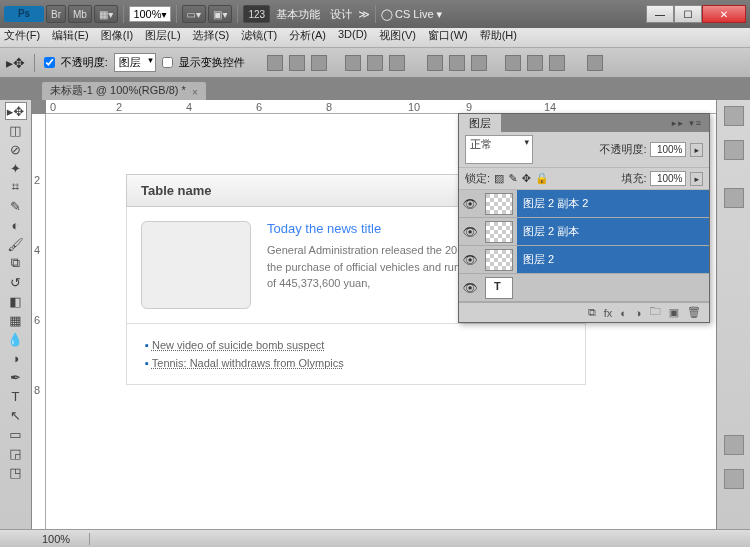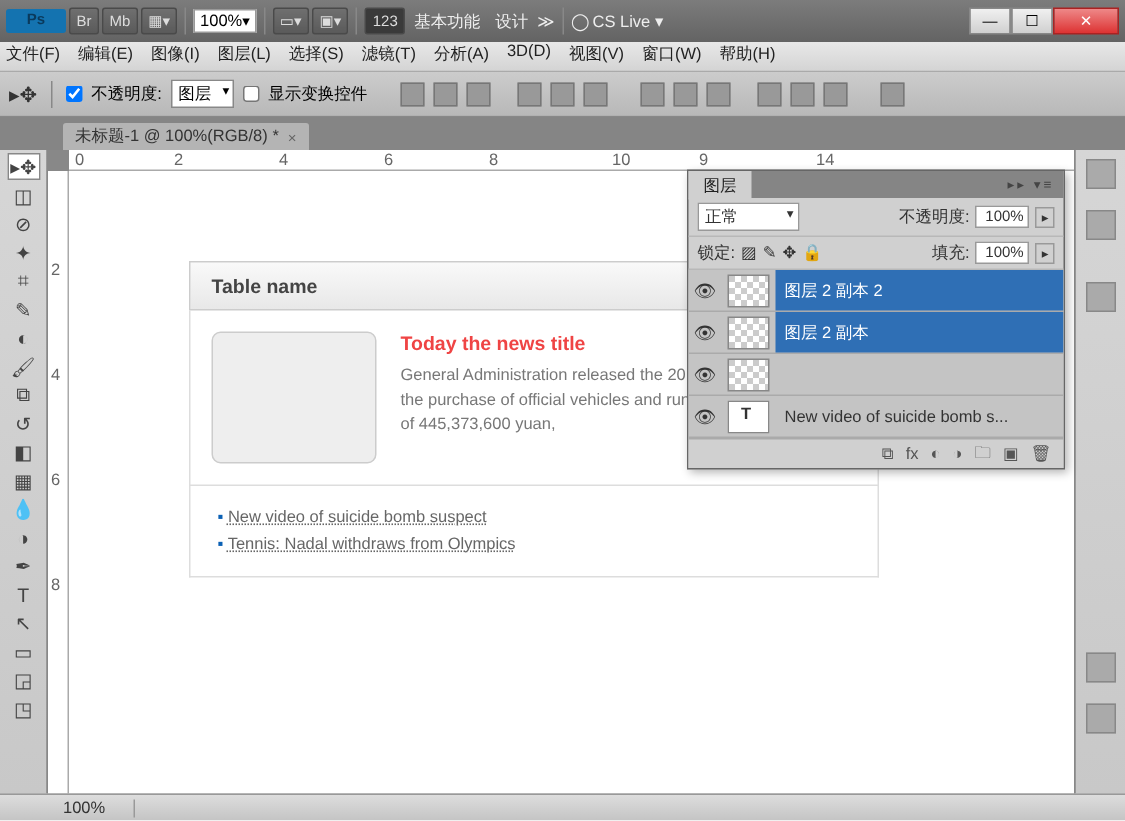--- a/index.html
+++ b/index.html
@@ -28,34 +28,34 @@
 .ruler-h{position:absolute;top:0;left:14px;right:0;height:14px;background:#fff;border-bottom:1px solid #aaa;font-size:8px;color:#666;overflow:hidden}
 .ruler-h span{position:absolute;top:1px}
 .ruler-v{position:absolute;top:14px;left:0;width:14px;bottom:0;background:#fff;border-right:1px solid #aaa;font-size:8px;color:#666}
 .ruler-v span{position:absolute;left:2px}
 .canvas-area{flex:1;position:relative;background:#888}
 .canvas{position:absolute;top:14px;left:14px;right:0;bottom:0;background:#fff;overflow:hidden}
 .doc-content{position:absolute;top:60px;left:80px;width:460px}
 .panel-hdr{background:linear-gradient(#f9f9f9,#e8e8e8);border:1px solid #ccc;padding:8px 14px;font-weight:bold;font-size:13px;color:#444}
 .panel-body{border:1px solid #ddd;border-top:none;padding:14px;display:flex;gap:16px}
 .thumb{width:110px;height:88px;background:#eee;border:1px solid #ccc;border-radius:6px}
-.news-title{color:#ef4444;font-weight:bold;font-size:13px;margin-bottom:6px}
+.news-title{color:#3b82f6;font-weight:normal;font-size:13px;margin-bottom:6px}
 .news-body{color:#777;font-size:11px;line-height:1.5}
 .links{border:1px solid #ddd;border-top:none;padding:12px 18px}
 .links li{list-style:none;padding:3px 0;color:#666;font-size:11px}
 .links li::before{content:"▪ ";color:#0b61b5}
 .links a{color:#666;text-decoration:underline dotted}
 .right-dock{width:34px;background:linear-gradient(#d6d6d6,#c8c8c8);border-left:1px solid #888;display:flex;flex-direction:column;align-items:center;padding-top:6px;gap:14px}
 .dock-ic{width:20px;height:20px;background:#aaa;border:1px solid #888}
 .layers-panel{position:absolute;top:113px;left:458px;width:252px;background:#d0d0d0;border:1px solid #666;box-shadow:2px 2px 6px rgba(0,0,0,.3);z-index:20}
 .lp-tab{background:#858585;height:18px;display:flex;align-items:center}
 .lp-tab .t{background:#d0d0d0;padding:2px 10px;font-size:11px;color:#222}
 .lp-tab .arrows{margin-left:auto;padding:0 6px;color:#444;font-size:9px;letter-spacing:2px}
 .lp-row{display:flex;align-items:center;padding:3px 6px;gap:4px;border-bottom:1px solid #b8b8b8;font-size:11px;color:#333}
-.lp-row .dd{background:#fff;border:1px solid #999;padding:1px 40px 1px 4px;position:relative;font-size:11px}
+.lp-row .dd{background:#fff;border:1px solid #999;padding:1px 40px 11px 4px;position:relative;font-size:11px}
 .lp-row .dd::after{content:"▾";position:absolute;right:3px;top:1px;font-size:9px}
 .lp-row .pct{background:#fff;border:1px solid #999;padding:1px 3px;width:36px;text-align:right;font-size:10px}
 .lp-row .arr{border:1px solid #999;padding:1px 3px;font-size:9px}
 .layer-list{background:#c4c4c4;max-height:150px;overflow:hidden}
 .layer{display:flex;align-items:center;height:28px;border-bottom:1px solid #aaa}
 .layer.sel .lbl{background:#2f6fb5;color:#fff}
 .eye{width:22px;text-align:center;color:#333;font-size:12px}
 .layer .chk{width:28px;height:22px;background:repeating-conic-gradient(#fff 0 25%,#ccc 0 50%) 0 0/8px 8px;border:1px solid #888;margin:0 4px}
 .layer .lbl{flex:1;height:100%;display:flex;align-items:center;padding-left:6px;font-size:11px;color:#333}
 .layer.txt .chk{background:#fff;position:relative}
@@ -242,25 +242,25 @@
         <div class="lbl">图层 2 副本 2</div>
       </div>
     <div class="layer sel">
         <div class="eye">👁</div>
         <div class="chk"></div>
         <div class="lbl">图层 2 副本</div>
       </div>
     <div class="layer sel">
         <div class="eye">👁</div>
         <div class="chk"></div>
+        <div class="lbl">图层 2</div>
       </div>
     <div class="layer txt">
         <div class="eye">👁</div>
         <div class="chk"></div>
-        <div class="lbl">New video of suicide bomb s...</div>
       </div>
   </div>
   <div class="lp-foot">
     <span>⧉</span>
     <span>fx</span>
     <span>◐</span>
     <span>◑</span>
     <span>🗀</span>
     <span>▣</span>
     <span>🗑</span>

